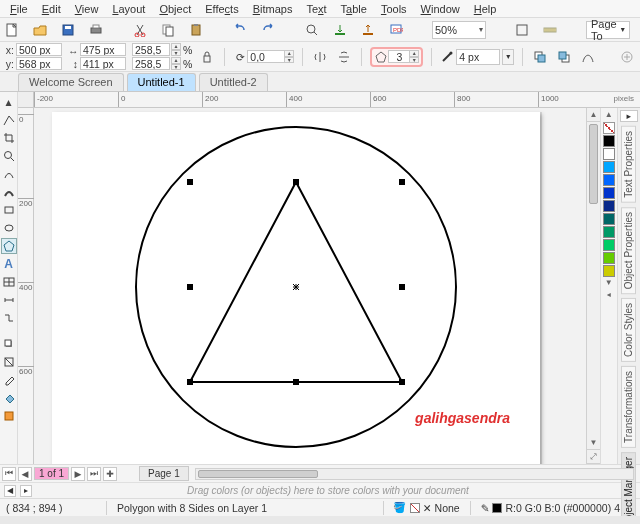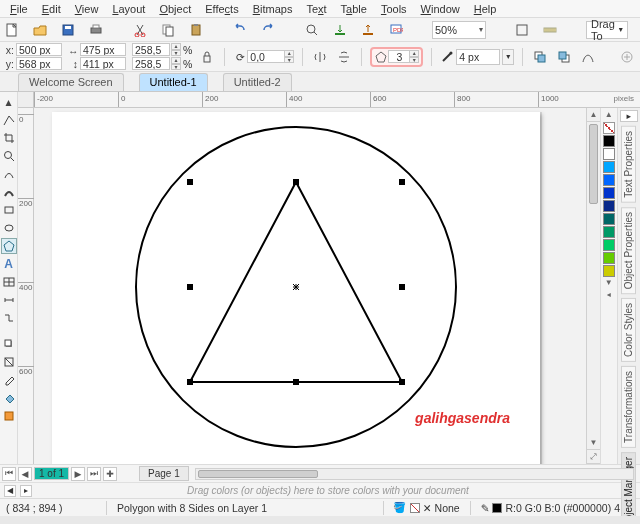--- a/index.html
+++ b/index.html
@@ -25,21 +25,21 @@
   .numbox.sm{ width:38px;}
   .spin { display:flex; flex-direction:column; margin-left:-1px;}
   .spin div{ width:10px; height:6.5px; border:1px solid #c8c8c8; background:#f3f3f3; font-size:6px; line-height:5px; text-align:center; color:#555;}
   .rotbox{ display:flex; align-items:center;}
   .rotbox .ic{width:14px; text-align:center;}
   .hl { border:2px solid #f7a8a8; border-radius:4px; padding:1px 2px; background:#fff1f1; display:flex; align-items:center;}
   .outline { display:flex; align-items:center; gap:2px;}
   .outline .wbox{ border:1px solid #c8c8c8; background:#fff; height:16px; width:44px; display:flex; align-items:center; padding:0 2px;}
   .outline .dd{ width:12px; height:16px; border:1px solid #c8c8c8; background:#f3f3f3; display:flex; align-items:center; justify-content:center; font-size:8px;}
   
-  .doctabs { display:flex; align-items:flex-end; height:20px; background:#f0f0f0; border-bottom:1px solid #c9c9c9; padding-left:18px; gap:16px; font-size:11px;}
+  .doctabs { display:flex; align-items:flex-end; height:20px; background:#f0f0f0; border-bottom:1px solid #c9c9c9; padding-left:18px; gap:4px; font-size:11px;}
   .doctab { padding:2px 10px 3px 10px; border:1px solid #c9c9c9; border-bottom:none; background:#eaeaea; margin-right:-1px; color:#555; border-top-left-radius:3px; border-top-right-radius:3px;}
   .doctab.active{ background:#bfe2ff; color:#000;margin-top:21px;}
   
   .middle{ flex:1; display:flex; min-height:0;}
   .toolbox{ width:18px; background:#f4f4f4; border-right:1px solid #dcdcdc; display:flex; flex-direction:column; gap:2px; padding:2px 0; align-items:center;}
   .toolbox .tl{ width:16px; height:16px; display:flex; align-items:center; justify-content:center; border:1px solid transparent; font-size:12px; color:#444;}
   .toolbox .tl.active{ border:1px solid #8aa; background:#dceef5;}
   .toolbox .gap{height:6px;}
   .canvaswrap{ flex:1; display:flex; flex-direction:column; min-width:0;}
   .hruler{ height:16px; background:#f4f4f4; border-bottom:1px solid #c9c9c9; position:relative; overflow:hidden; font-size:8px; color:#666; display:flex;}
@@ -203,21 +203,21 @@
         </svg>
       </div>
     <div class="tbtn">
         <svg width="14" height="14">
           <rect x="1" y="5" width="12" height="4" fill="#f6e39a" stroke="#aa8"></rect>
           <path d="M3 5v4M5 5v4M7 5v4M9 5v4M11 5v4" stroke="#aa8"></path>
         </svg>
       </div>
     <div class="sep"></div>
     <div class="snap">
-        <span>Drag To</span>
+        <span>Page To</span>
         <span class="dd" style="font-size:8px;">▾</span>
       </div>
     <div class="sep"></div>
     <div class="tbtn">
         <svg width="14" height="14">
           <circle cx="7" cy="7" r="5" fill="none" stroke="#555"></circle>
           <circle cx="7" cy="7" r="1.5" fill="#555"></circle>
         </svg>
       </div>
     <div class="tbtn">
@@ -545,21 +545,21 @@
             <div class="docktab active"><span>Object Manager</span></div>
           </div>
         </div>
       </div>
     </div>
   </div>
 
   <div class="pagenav">
     <div class="b">⏮</div>
     <div class="b">◀</div>
-    <span style="padding:0 4px;border:1px solid #c9c9c9;background:#14b8a6;">1 of 1</span>
+    <span style="padding:0 4px;border:1px solid #c9c9c9;background:#f9a8d4;">1 of 1</span>
     <div class="b">▶</div>
     <div class="b">⏭</div>
     <div class="b">✚</div>
     <div class="pg"><span>Page 1</span></div>
     <div class="hscroll">
         <div class="th"></div>
       </div>
   </div>
 
   <div class="dropbar">

